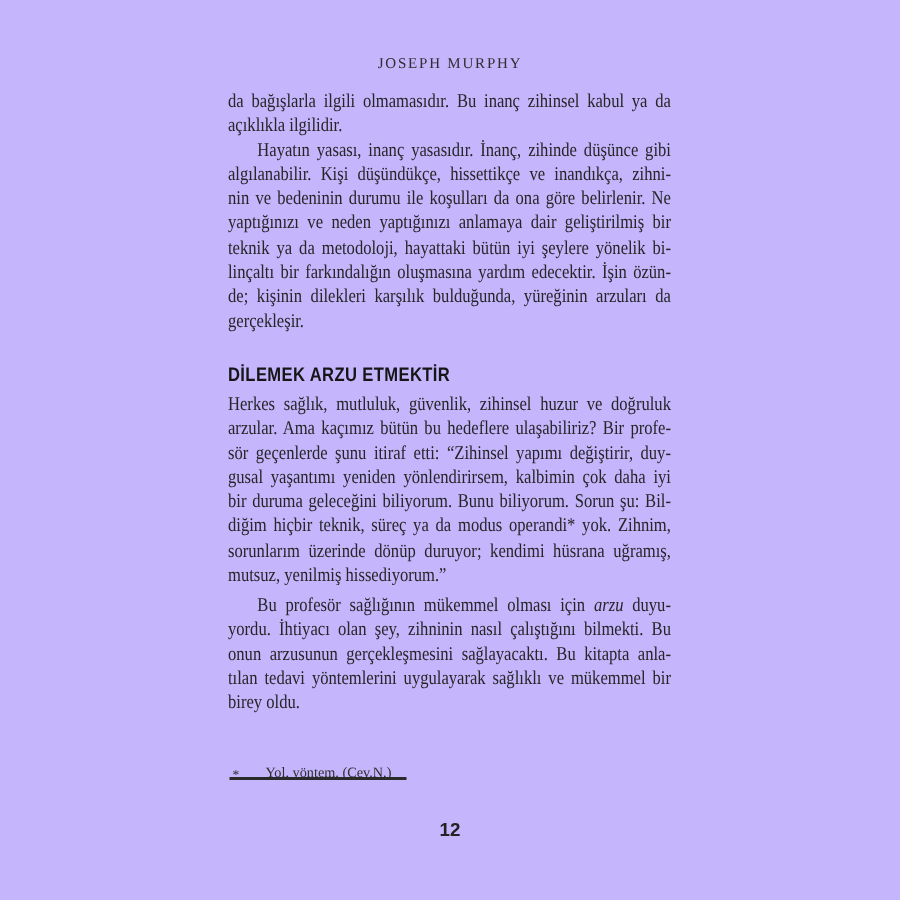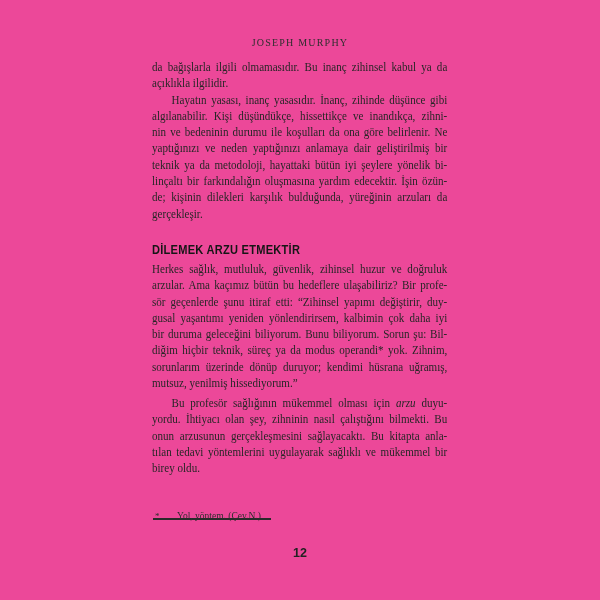--- a/index.html
+++ b/index.html
@@ -11,21 +11,21 @@
     width: 600px;
     height: 600px;
     position: relative;
     font-family: "Liberation Serif", serif;
     color: #262626;
     overflow: hidden;
   }
   .page {
     position: absolute;
     inset: 0;
-    background: #ec4899;
+    background: #c4b5fd;
   }
   .running-head {
     position: absolute;
     top: 37px;
     left: 0;
     width: 600px;
     text-align: center;
     font-size: 10px;
     letter-spacing: 1.2px;
     color: #2e2e2e;

